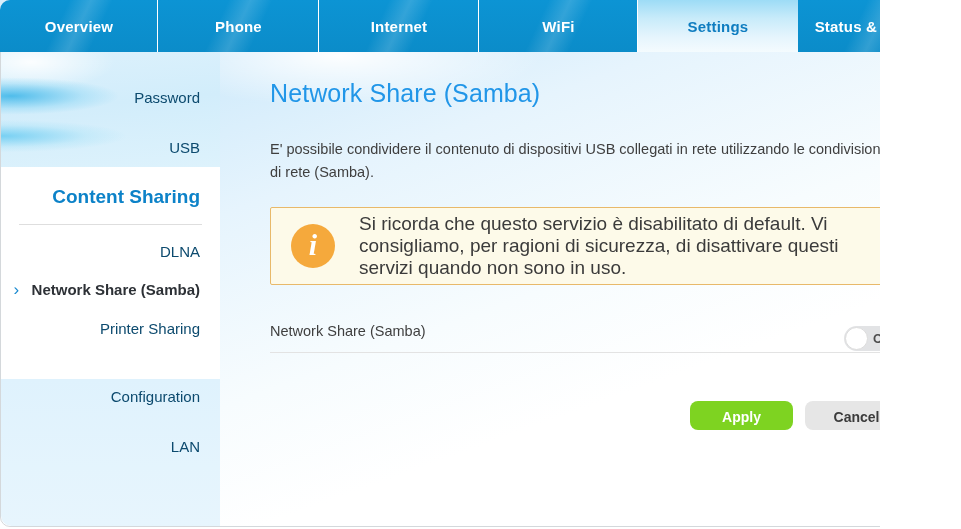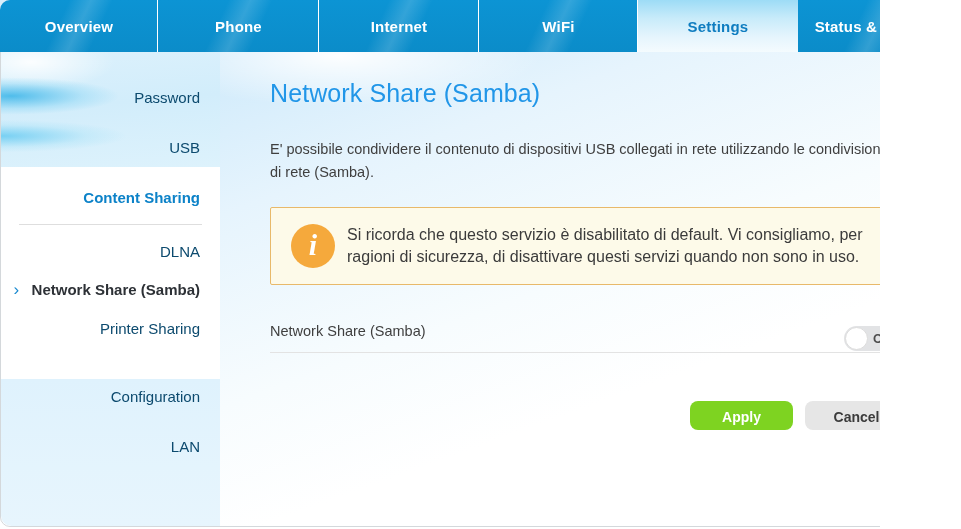--- a/index.html
+++ b/index.html
@@ -134,21 +134,21 @@
     justify-content: flex-end;
     font-size: 15px;
     color: #0c4a6e;
     cursor: pointer;
     white-space: nowrap;
     user-select: none;
   }
   .sb-item.section {
     color: #0c82c8;
     font-weight: bold;
-    font-size: 15px;
+    font-size: 19px;
   }
   .sb-item.current {
     color: #2d3136;
     font-weight: bold;
   }
   .sb-chevron {
     position: absolute;
     left: -18px;
     top: 50%;
     transform: translateY(-50%);
@@ -227,23 +227,23 @@
     color: #ffffff;
     font-family: "Liberation Serif", serif;
     font-style: italic;
     font-weight: bold;
     font-size: 30px;
     line-height: 1;
     padding-bottom: 3px;
     box-sizing: border-box;
   }
   .info-text {
-    margin-left: 12px;
+    margin-left: 24px;
     margin-right: 18px;
-    font-size: 16px;
+    font-size: 19px;
     color: #3b3b3b;
     line-height: 22px;
   }
 
   
   .toggle-row {
     position: absolute;
     left: 50px;
     top: 258px;
     width: 638px;

